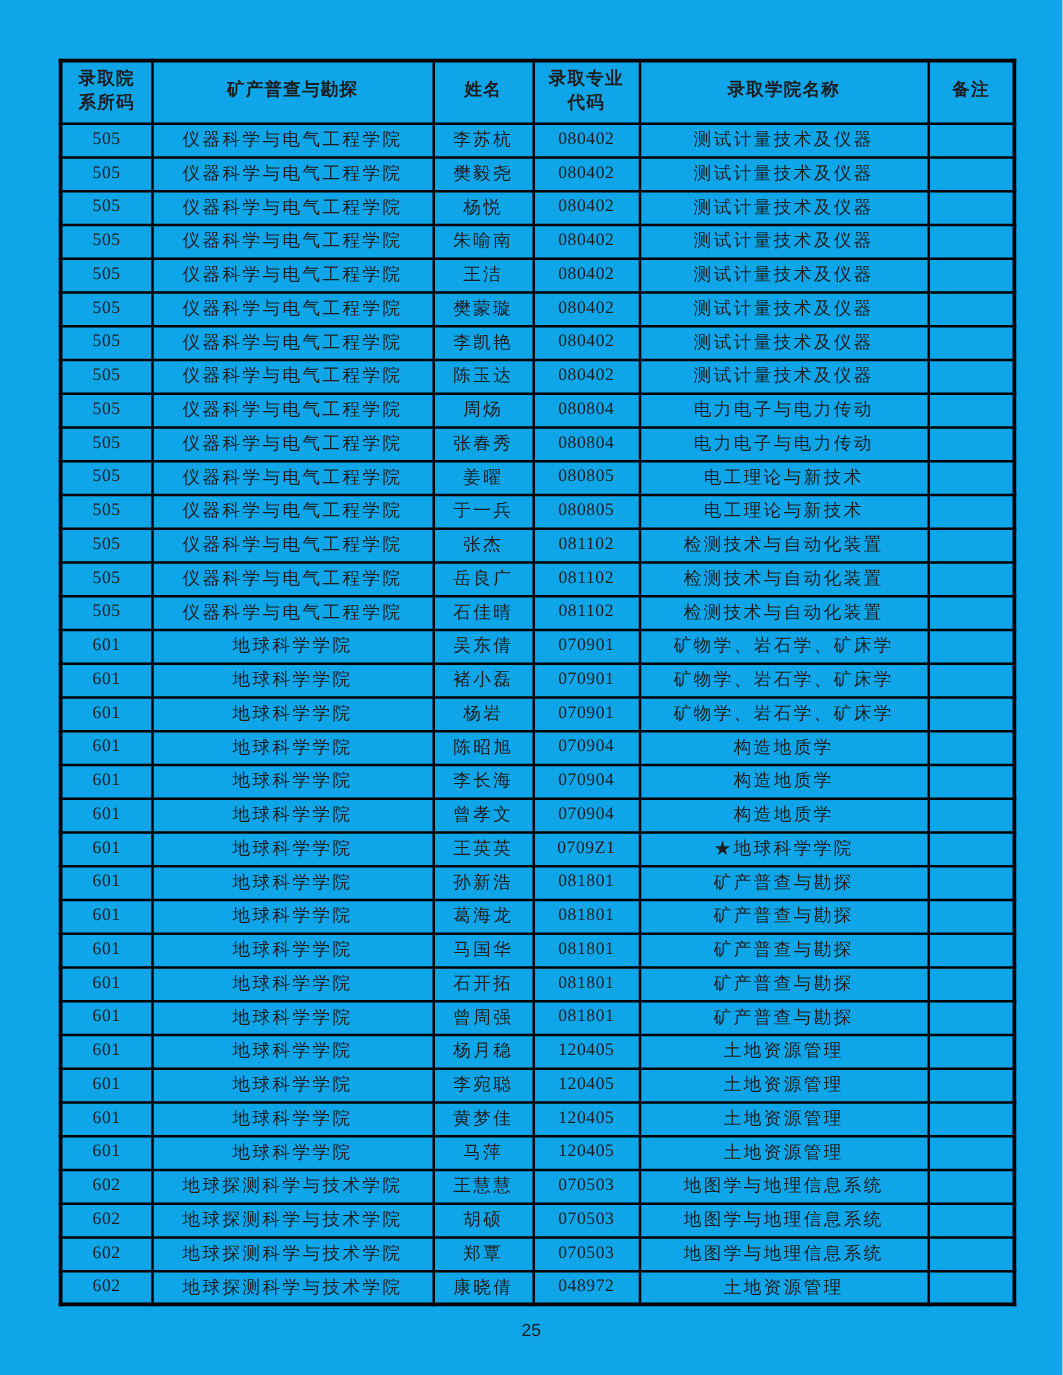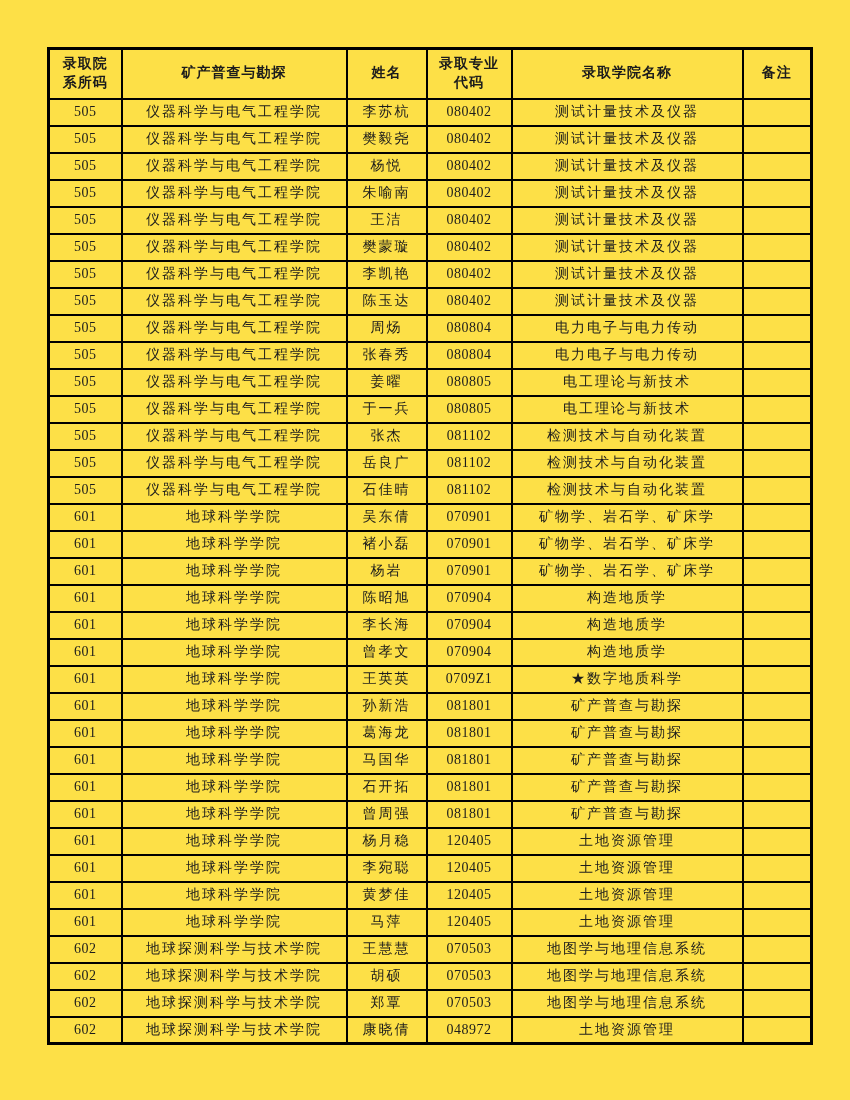--- a/index.html
+++ b/index.html
@@ -5,21 +5,21 @@
   * { box-sizing: border-box; }
   html, body {
     margin: 0; padding: 0;
     width: 850px; height: 1100px;
     background: #ffffff;
     font-family: "Liberation Serif", "DejaVu Serif", serif;
   }
   .page {
     position: relative;
     width: 850px; height: 1100px;
-    background: #fde047;
+    background: #0ea5e9;
     overflow: hidden;
   }
   table.admission {
     position: absolute;
     left: 47px; top: 47px;
     width: 763px;
     border-collapse: collapse;
     table-layout: fixed;
     border: 3px solid #000;
   }
@@ -276,21 +276,21 @@
     <td class="num">070904</td>
     <td class="zh">构造地质学</td>
     <td></td>
   </tr>
 
   <tr>
     <td class="num">601</td>
     <td class="zh">地球科学学院</td>
     <td class="zh">王英英</td>
     <td class="num">0709Z1</td>
-    <td class="zh">★数字地质科学</td>
+    <td class="zh">★地球科学学院</td>
     <td></td>
   </tr>
 
   <tr>
     <td class="num">601</td>
     <td class="zh">地球科学学院</td>
     <td class="zh">孙新浩</td>
     <td class="num">081801</td>
     <td class="zh">矿产普查与勘探</td>
     <td></td>
@@ -399,14 +399,15 @@
     <td class="num">602</td>
     <td class="zh">地球探测科学与技术学院</td>
     <td class="zh">康晓倩</td>
     <td class="num">048972</td>
     <td class="zh">土地资源管理</td>
     <td></td>
   </tr>
 </tbody>
   </table>
 
+  <div class="page-number">25</div>
 
 </div>
 
 </body></html>

